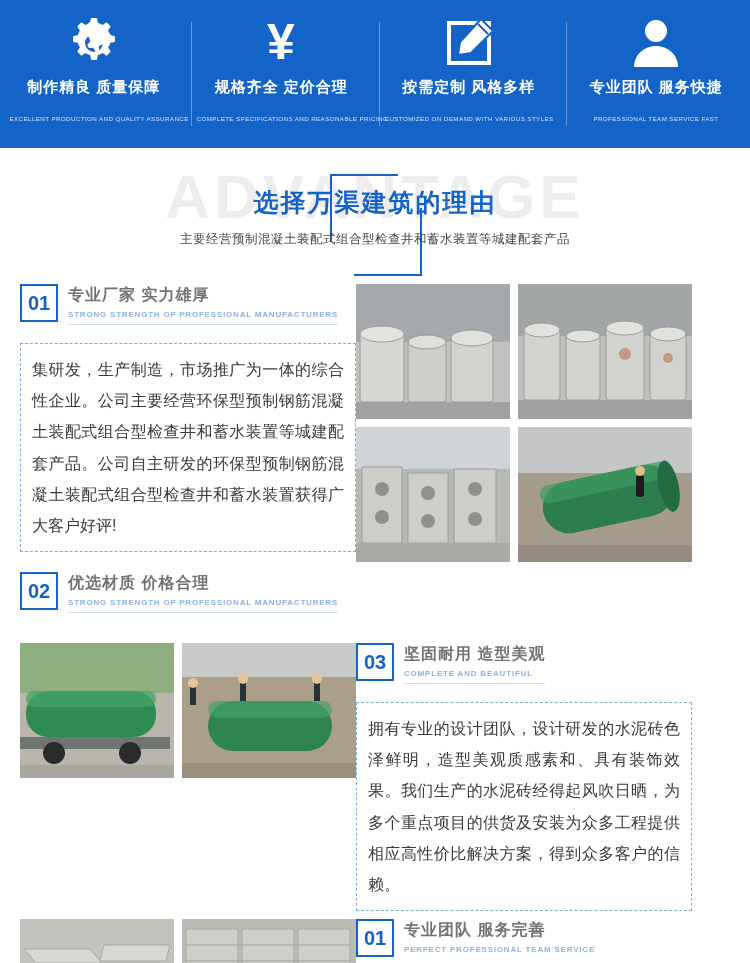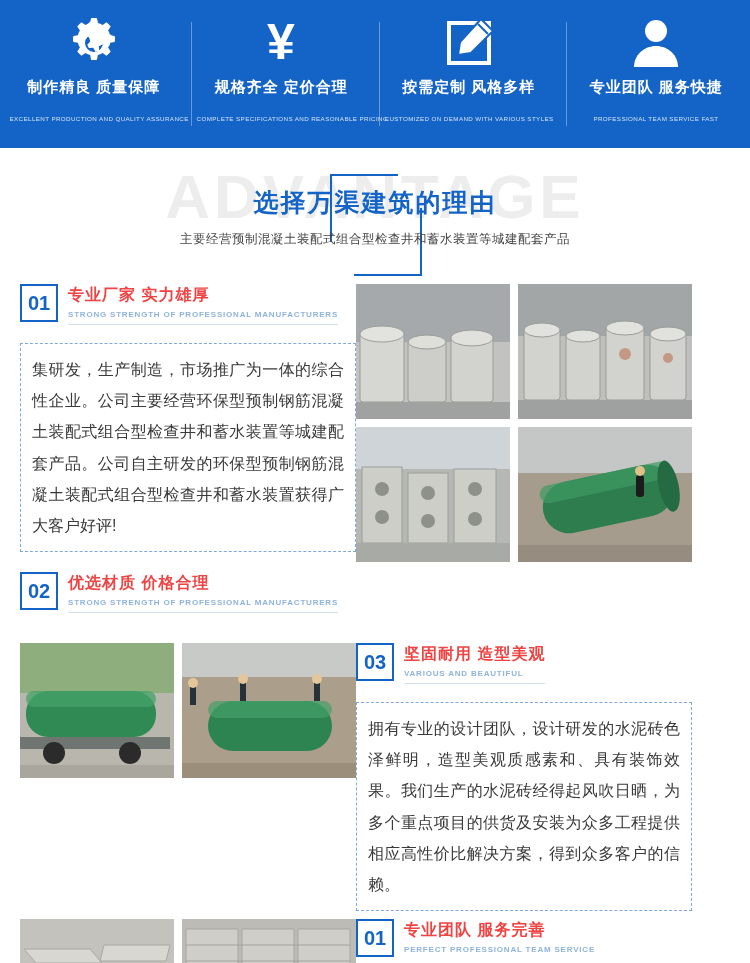--- a/index.html
+++ b/index.html
@@ -111,21 +111,21 @@
     border:2px solid #1463c6;
     color:#1463c6;
     font-size:20px;font-weight:bold;
     display:flex;align-items:center;justify-content:center;
     margin-right:10px;
     flex:none;
     line-height:1;
   }
   .sec-titles{padding-top:1px;}
   .sec-title{
-    font-size:16px;font-weight:bold;color:#ef4444;letter-spacing:1px;
+    font-size:16px;font-weight:bold;color:#737373;letter-spacing:1px;
   }
   .sec-sub{
     font-size:8px;color:#8fb4de;letter-spacing:.8px;margin-top:4px;
     font-weight:bold;
   }
   .sec-underline{
     height:1px;background:#cfe0f3;margin-top:5px;
   }
   .dash-box{
     border:1px dashed #7fa9dd;
@@ -352,21 +352,21 @@
             <rect y="120" width="174" height="15" fill="#9b8f7c"></rect>
           </svg>
         </div>
       </div>
 
       <div class="col-text">
         <div class="sec-head">
           <div class="num-box">03</div>
           <div class="sec-titles">
             <div class="sec-title">坚固耐用 造型美观</div>
-            <div class="sec-sub">VARIOUS AND BEAUTIFUL</div>
+            <div class="sec-sub">COMPLETE AND BEAUTIFUL</div>
             <div class="sec-underline"></div>
           </div>
         </div>
         <div class="dash-box">拥有专业的设计团队，设计研发的水泥砖色泽鲜明，造型美观质感素和、具有装饰效果。我们生产的水泥砖经得起风吹日晒，为多个重点项目的供货及安装为众多工程提供相应高性价比解决方案，得到众多客户的信赖。</div>
       </div>
     </div>
 
     <div class="row" style="margin-top:-4px;">
       <div class="col-imgs">
         <div class="ph" style="width:154px;height:130px;margin-bottom:0;">

